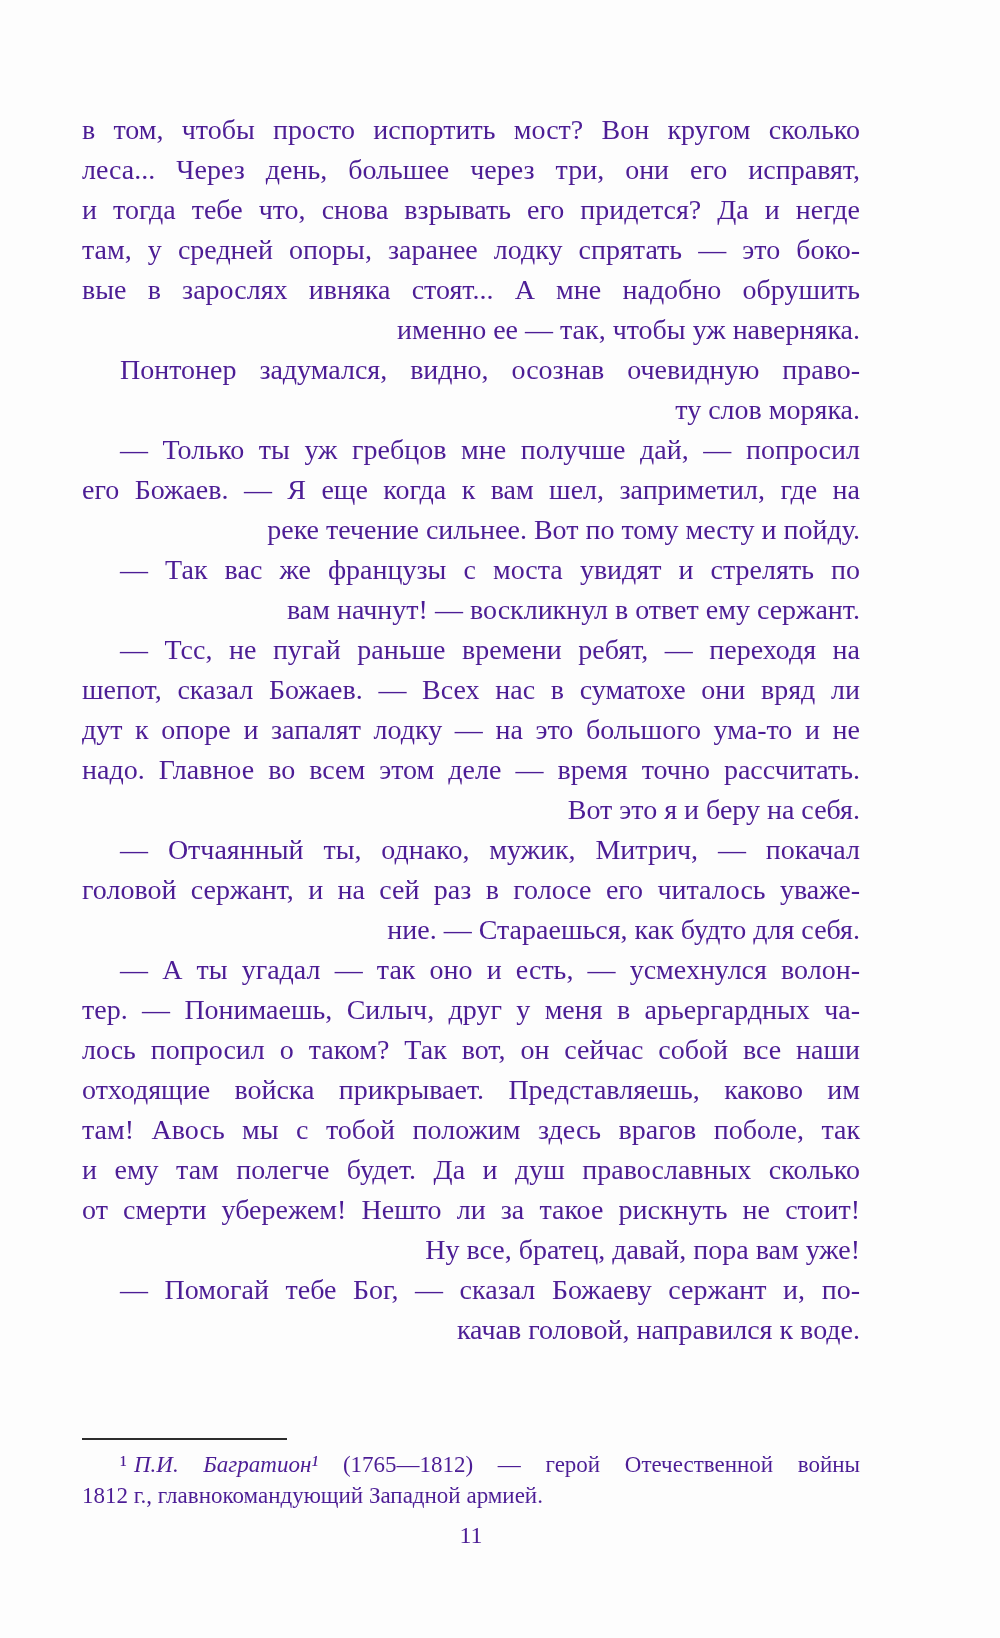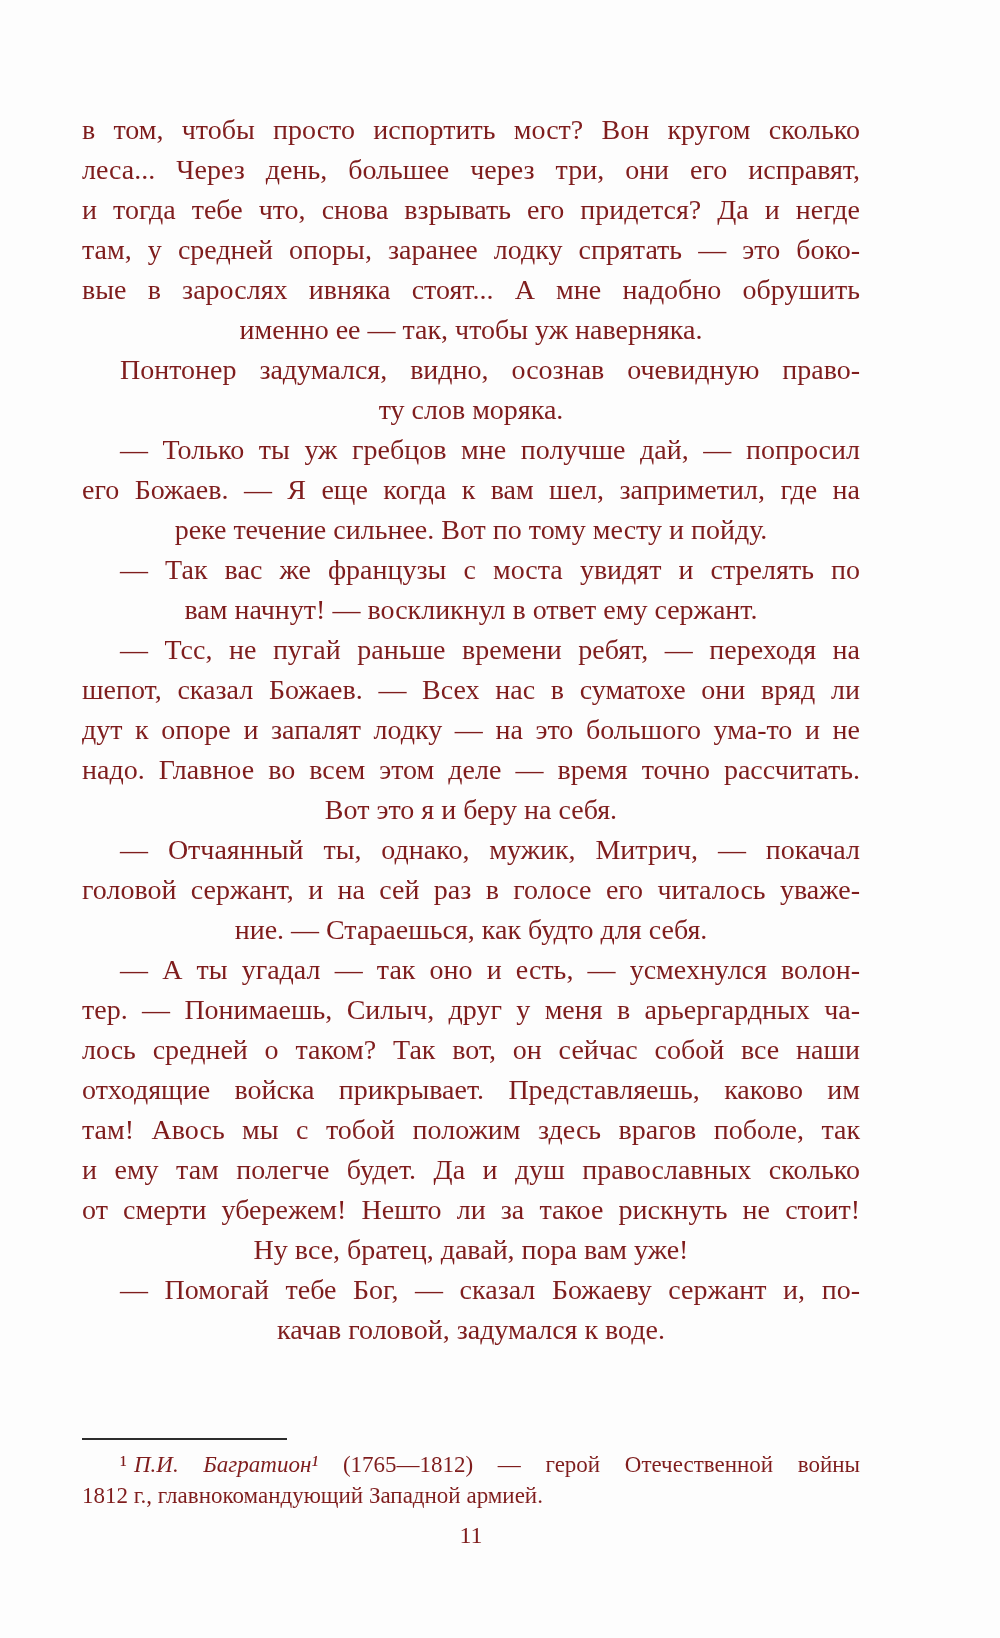--- a/index.html
+++ b/index.html
@@ -6,39 +6,39 @@
     margin: 0;
     padding: 0;
     background: #fdfdfd;
   }
   .page {
     position: relative;
     width: 1000px;
     height: 1638px;
     background: #fdfdfd;
     font-family: "Liberation Serif", "DejaVu Serif", serif;
-    color: #7f1d1d;
+    color: #4c1d95;
     overflow: hidden;
   }
   .text-block {
     position: absolute;
     left: 82px;
     top: 110px;
     width: 778px;
     font-size: 28px;
     line-height: 40px;
   }
   .para { margin: 0; }
   .line {
     text-align: justify;
     text-align-last: justify;
     white-space: normal;
   }
   .line.last {
-    text-align: center;
+    text-align: right;
     text-align-last: auto;
   }
   .line.first-indent { text-indent: 38px; }
   .footnote {
     position: absolute;
     left: 82px;
     top: 1438px;
     width: 778px;
     font-size: 23px;
     line-height: 31px;
@@ -109,30 +109,30 @@
         <div class="line last">Вот это я и беру на себя.</div>
       </div>
       <div class="para">
         <div class="line first-indent">— Отчаянный ты, однако, мужик, Митрич, — покачал</div>
         <div class="line">головой сержант, и на сей раз в голосе его читалось уваже-</div>
         <div class="line last">ние. — Стараешься, как будто для себя.</div>
       </div>
       <div class="para">
         <div class="line first-indent">— А ты угадал — так оно и есть, — усмехнулся волон-</div>
         <div class="line">тер. — Понимаешь, Силыч, друг у меня в арьергардных ча-</div>
-        <div class="line">лось средней о таком? Так вот, он сейчас собой все наши</div>
+        <div class="line">лось попросил о таком? Так вот, он сейчас собой все наши</div>
         <div class="line">отходящие войска прикрывает. Представляешь, каково им</div>
         <div class="line">там! Авось мы с тобой положим здесь врагов поболе, так</div>
         <div class="line">и ему там полегче будет. Да и душ православных сколько</div>
         <div class="line">от смерти убережем! Нешто ли за такое рискнуть не стоит!</div>
         <div class="line last">Ну все, братец, давай, пора вам уже!</div>
       </div>
       <div class="para">
         <div class="line first-indent">— Помогай тебе Бог, — сказал Божаеву сержант и, по-</div>
-        <div class="line last">качав головой, задумался к воде.</div>
+        <div class="line last">качав головой, направился к воде.</div>
       </div>
     </div>
 
   <div class="footnote">
     <div class="fn-rule"></div>
     <div class="fn-line fn-first"><span class="fn-marker">¹</span><span class="fn-author">П.И. Багратион¹</span><span class="fn-rest"> (1765—1812) — герой Отечественной войны</span></div>
     <div class="fn-line fn-last">1812 г., главнокомандующий Западной армией.</div>
   </div>
 
   <div class="page-number">11</div>

